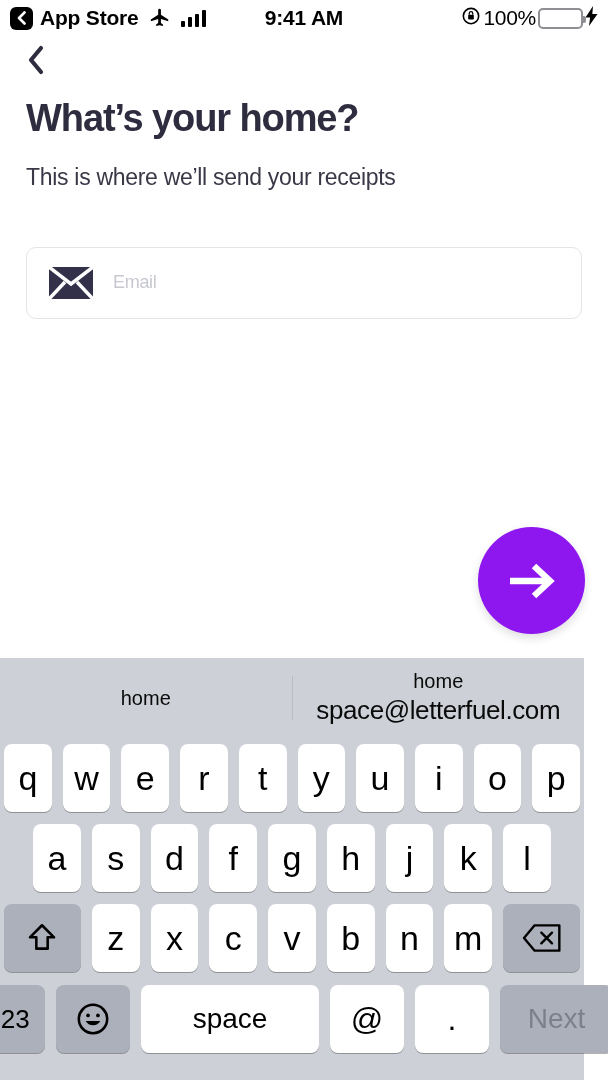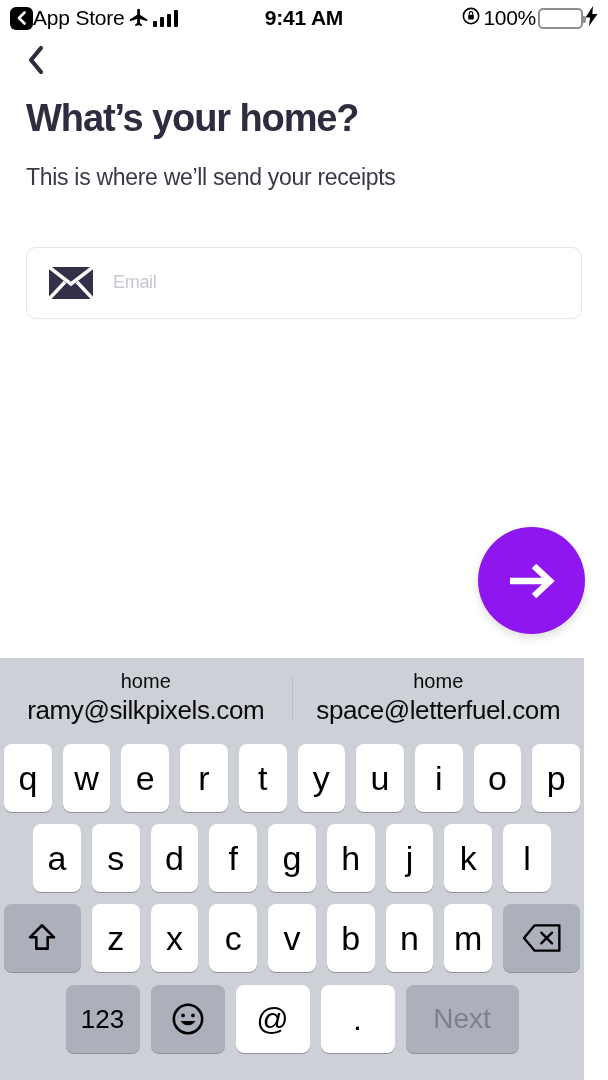--- a/index.html
+++ b/index.html
@@ -22,20 +22,22 @@
     display: flex;
     align-items: center;
     padding: 0 10px;
     font-size: 21px;
     color: #000;
     position: relative;
   }
   .status-left {
     display: flex;
     align-items: center;
+    gap: 7px;
+    font-weight: bold;
   }
   .back-badge {
     width: 23px;
     height: 23px;
     background: #000;
     border-radius: 6px;
     display: flex;
     align-items: center;
     justify-content: center;
     flex: none;
@@ -326,21 +328,20 @@
     <path d="M4 22 H43" stroke="#fff" stroke-width="6.5" stroke-linecap="butt"></path>
     <path d="M28 7 L44 22 L28 37" stroke="#fff" stroke-width="6.5" fill="none" stroke-linejoin="miter" stroke-linecap="butt"></path>
   </svg>
 </button>
 
 <div class="keyboard">
 
   <div class="suggestions">
     <div class="suggestion">
       <span class="sug-label">home</span>
-      <span class="sug-value">ramy@silkpixels.com</span>
     </div>
     <div class="sug-divider"></div>
     <div class="suggestion">
       <span class="sug-label">home</span>
       <span class="sug-value">space@letterfuel.com</span>
     </div>
   </div>
 
   <div class="krow r1">
     <div class="key">q</div>
@@ -391,17 +392,18 @@
   <div class="krow r4">
     <div class="key dark numkey">123</div>
     <div class="key dark emoji">
       <svg width="34" height="34" viewBox="0 0 24 24">
         <circle cx="12" cy="12" r="10" fill="none" stroke="#000" stroke-width="1.8"></circle>
         <circle cx="8.5" cy="9.5" r="1.3" fill="#000"></circle>
         <circle cx="15.5" cy="9.5" r="1.3" fill="#000"></circle>
         <path d="M6.8 13.4 A6 6 0 0 0 17.2 13.4 Z" fill="#000"></path>
       </svg>
     </div>
+    <div class="key space">space</div>
     <div class="key at">@</div>
     <div class="key period">.</div>
     <div class="key dark next">Next</div>
   </div>
 </div>
 
 </body></html>

